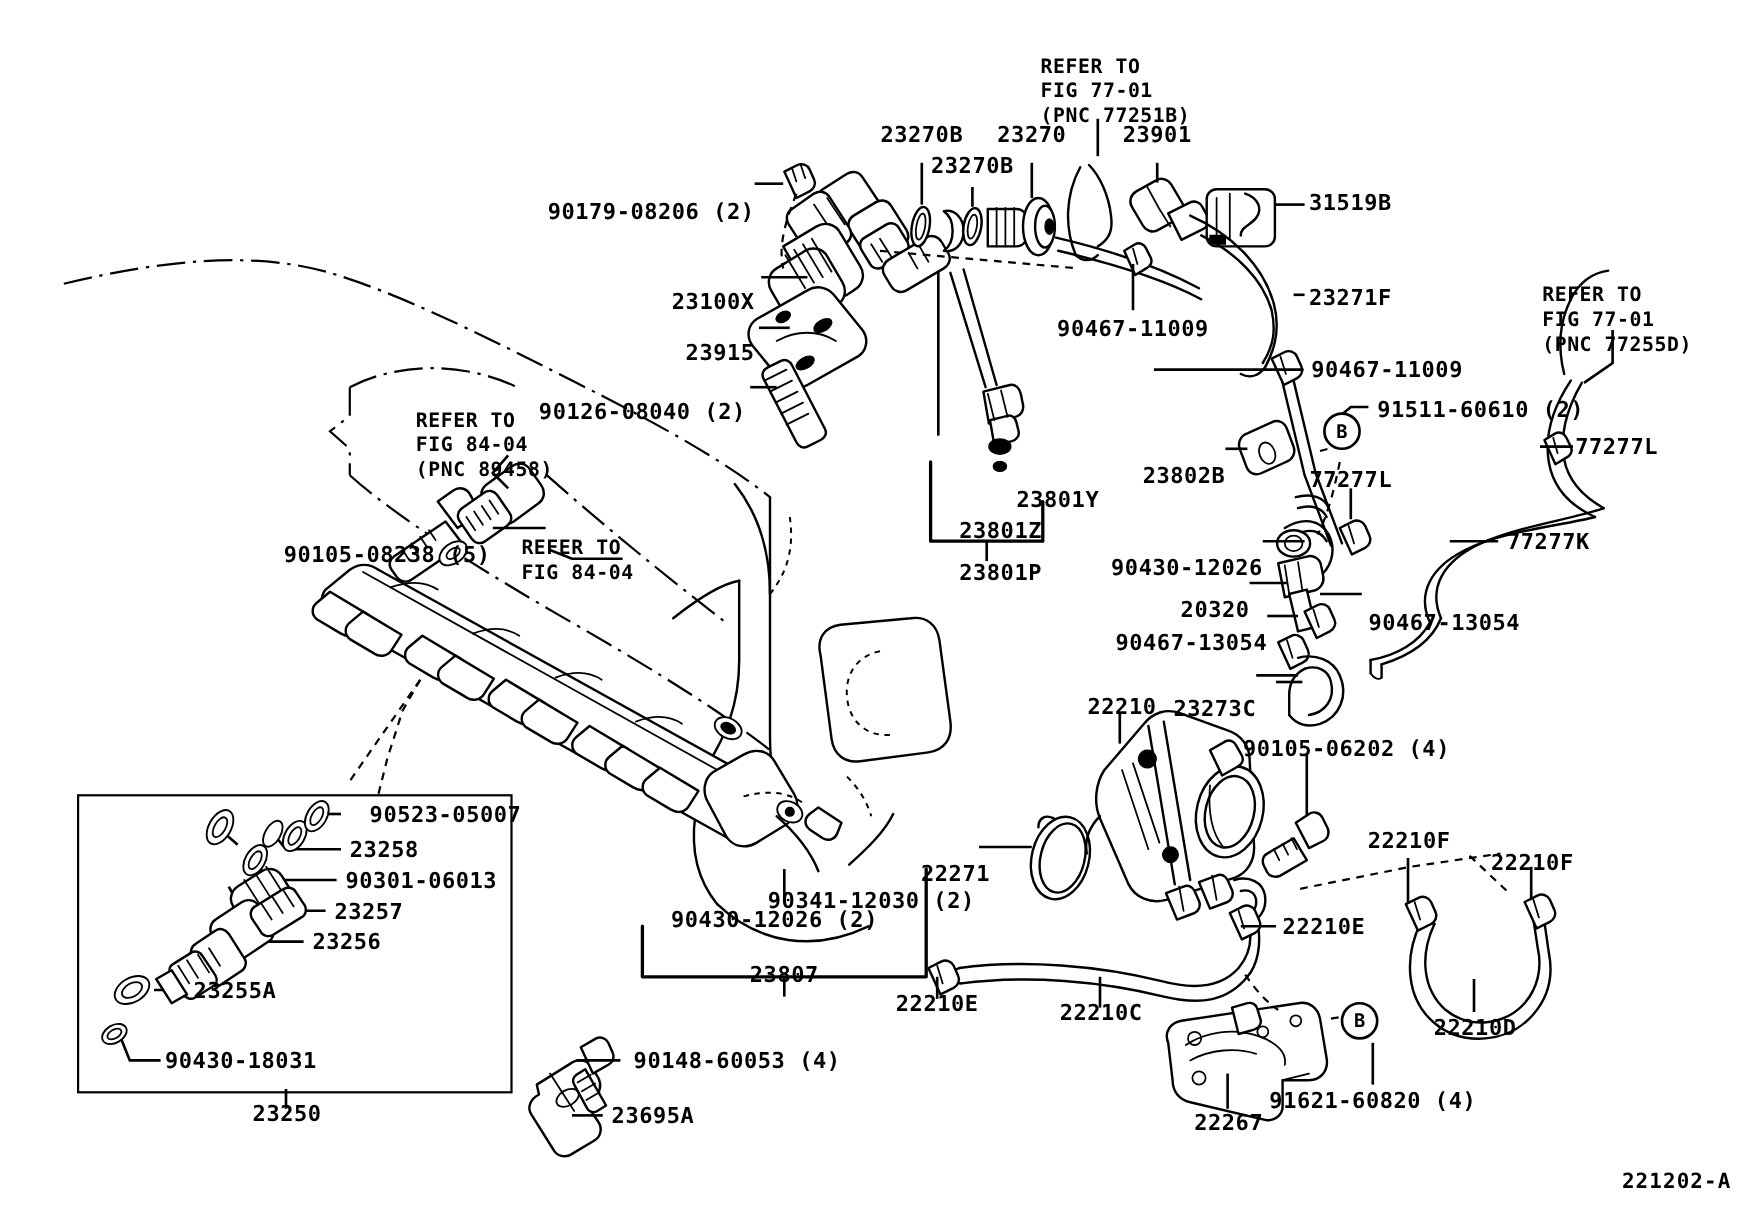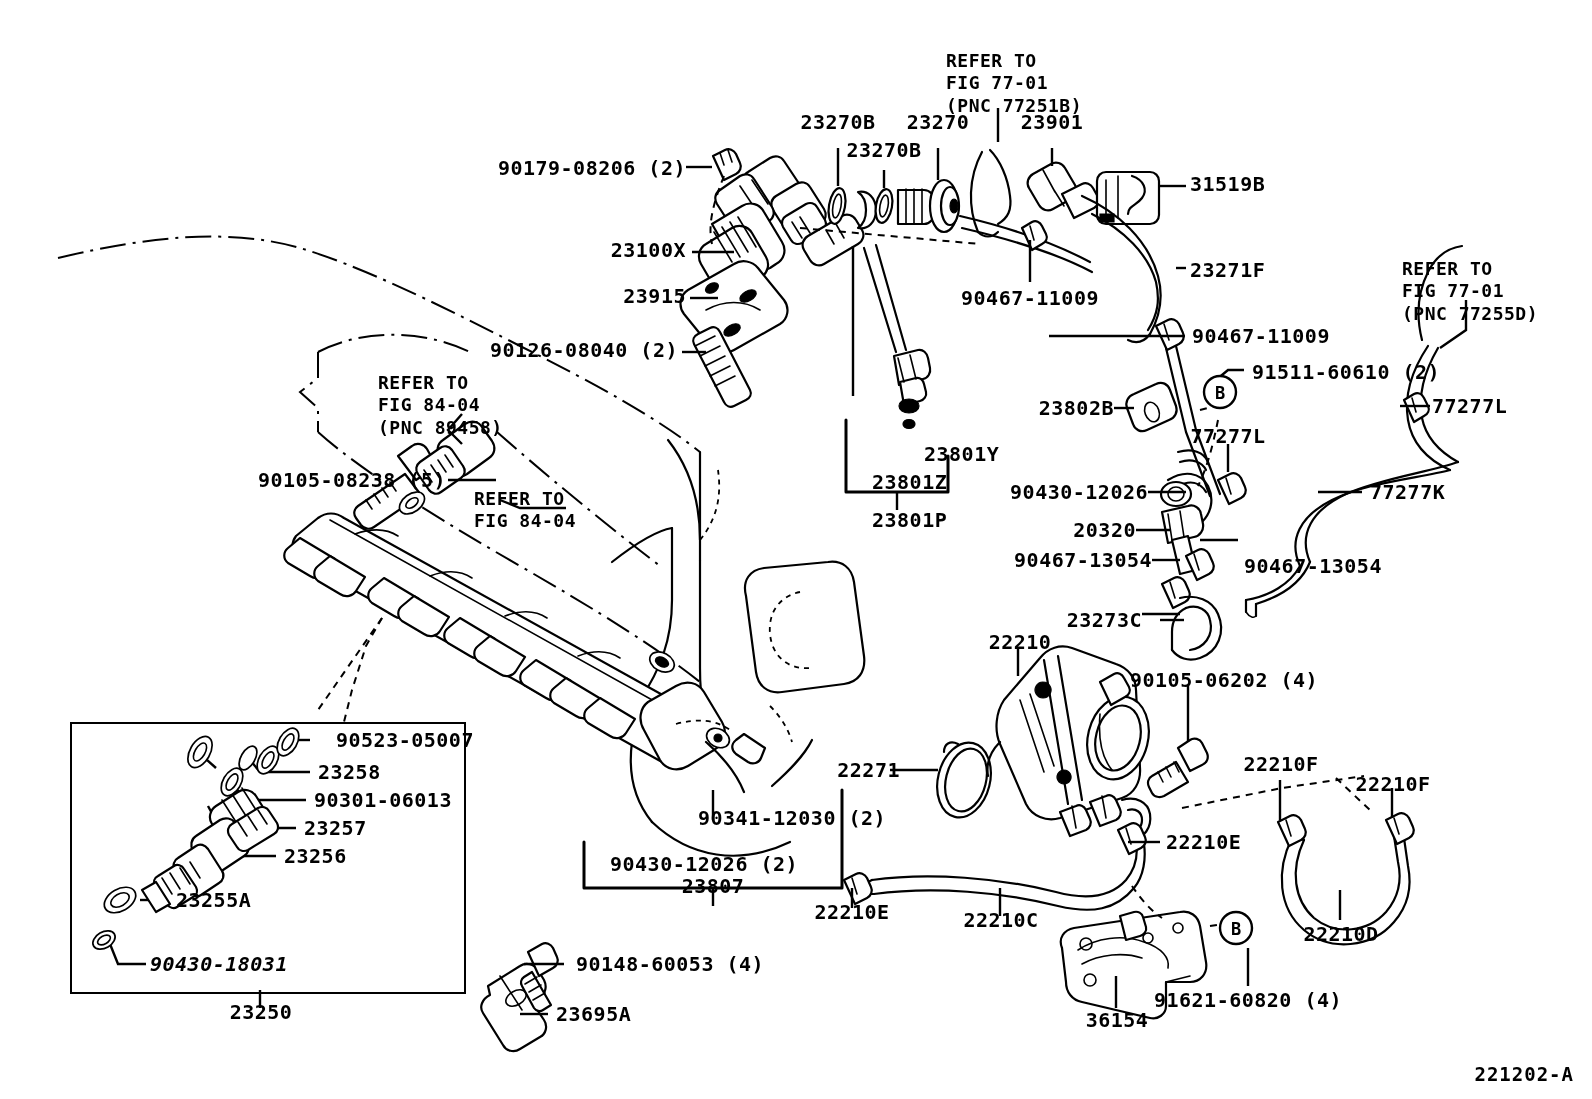--- a/index.html
+++ b/index.html
@@ -3,21 +3,21 @@
 <meta charset="utf-8">
 <style>
   html,body{margin:0;padding:0;background:#ffffff;}
   body{width:1592px;height:1099px;position:relative;overflow:hidden;
        font-family:"DejaVu Sans Mono","Liberation Mono",monospace;color:#000;}
   #sheet{position:absolute;left:0;top:0;width:1592px;height:1099px;}
   svg.art{position:absolute;left:0;top:0;width:1592px;height:1099px;overflow:visible;}
   .lbl{position:absolute;white-space:pre;font-family:"DejaVu Sans Mono","Liberation Mono",monospace;
        font-size:20px;font-weight:700;letter-spacing:0.5px;color:#000;line-height:1.22;}
   .lbl.ref{font-size:18px;line-height:1.24;font-weight:700;}
-  .lbl.right{text-align:right;}
+  .lbl.right{text-align:right;margin-top:24px;}
   .lbl.ctr{text-align:center;}
   .figid{position:absolute;right:18px;bottom:14px;font-size:19px;font-weight:700;letter-spacing:1px;}
   .inset{position:absolute;border:2.5px solid #000;background:transparent;}
   svg.art *{vector-effect:non-scaling-stroke;}
   .st{fill:none;stroke:#000;stroke-width:2.2;stroke-linecap:round;stroke-linejoin:round;}
   .st-thin{fill:none;stroke:#000;stroke-width:1.6;stroke-linecap:round;stroke-linejoin:round;}
   .st-thick{fill:none;stroke:#000;stroke-width:3;stroke-linecap:round;stroke-linejoin:round;}
   .lead{fill:none;stroke:#000;stroke-width:2.4;stroke-linecap:butt;}
   .dash{fill:none;stroke:#000;stroke-width:2;stroke-dasharray:7 6;stroke-linecap:butt;}
   .dashfine{fill:none;stroke:#000;stroke-width:1.8;stroke-dasharray:5 5;}
@@ -537,42 +537,42 @@
   <div class="lbl" style="left:872px;top:508px;">23801P</div>
 
   <div class="lbl ref" style="left:378px;top:372px;white-space:pre-line;">REFER TO
 FIG 84-04
 (PNC 89458)</div>
   <div class="lbl ref" style="left:474px;top:488px;white-space:pre-line;">REFER TO
 FIG 84-04</div>
   <div class="lbl right" style="left:178px;top:468px;width:268px;">90105-08238 (5)</div>
 
   <div class="lbl" style="left:698px;top:806px;">90341-12030 (2)</div>
-  <div class="lbl" style="left:610px;top:852px;">90430-12026 (2)</div>
+  <div class="lbl" style="left:610px;top:824px;">90430-12026 (2)</div>
   <div class="lbl ctr" style="left:652px;top:874px;width:122px;">23807</div>
 
   <div class="lbl" style="left:576px;top:952px;">90148-60053 (4)</div>
   <div class="lbl" style="left:556px;top:1002px;">23695A</div>
 
   <div class="lbl ctr" style="left:958px;top:630px;width:124px;">22210</div>
   <div class="lbl right" style="left:776px;top:758px;width:124px;">22271</div>
   <div class="lbl" style="left:1130px;top:668px;">90105-06202 (4)</div>
   <div class="lbl" style="left:1166px;top:830px;">22210E</div>
   <div class="lbl ctr" style="left:792px;top:900px;width:120px;">22210E</div>
   <div class="lbl ctr" style="left:940px;top:908px;width:122px;">22210C</div>
   <div class="lbl ctr" style="left:1220px;top:752px;width:122px;">22210F</div>
   <div class="lbl ctr" style="left:1332px;top:772px;width:122px;">22210F</div>
   <div class="lbl ctr" style="left:1280px;top:922px;width:122px;">22210D</div>
-  <div class="lbl ctr" style="left:1056px;top:1008px;width:122px;">36154</div>
+  <div class="lbl ctr" style="left:1056px;top:1008px;width:122px;">22267</div>
   <div class="lbl ctr" style="left:1128px;top:988px;width:240px;">91621-60820 (4)</div>
 
   <div class="lbl" style="left:336px;top:728px;">90523-05007</div>
   <div class="lbl" style="left:318px;top:760px;">23258</div>
   <div class="lbl" style="left:314px;top:788px;">90301-06013</div>
   <div class="lbl" style="left:304px;top:816px;">23257</div>
   <div class="lbl" style="left:284px;top:844px;">23256</div>
   <div class="lbl" style="left:176px;top:888px;">23255A</div>
-  <div class="lbl" style="left:150px;top:952px;font-style:italic;">90430-18031</div>
+  <div class="lbl" style="left:150px;top:952px;">90430-18031</div>
   <div class="lbl ctr" style="left:200px;top:1000px;width:122px;">23250</div>
 
   <div class="figid">221202-A</div>
 
 </div>
 
 </body></html>

